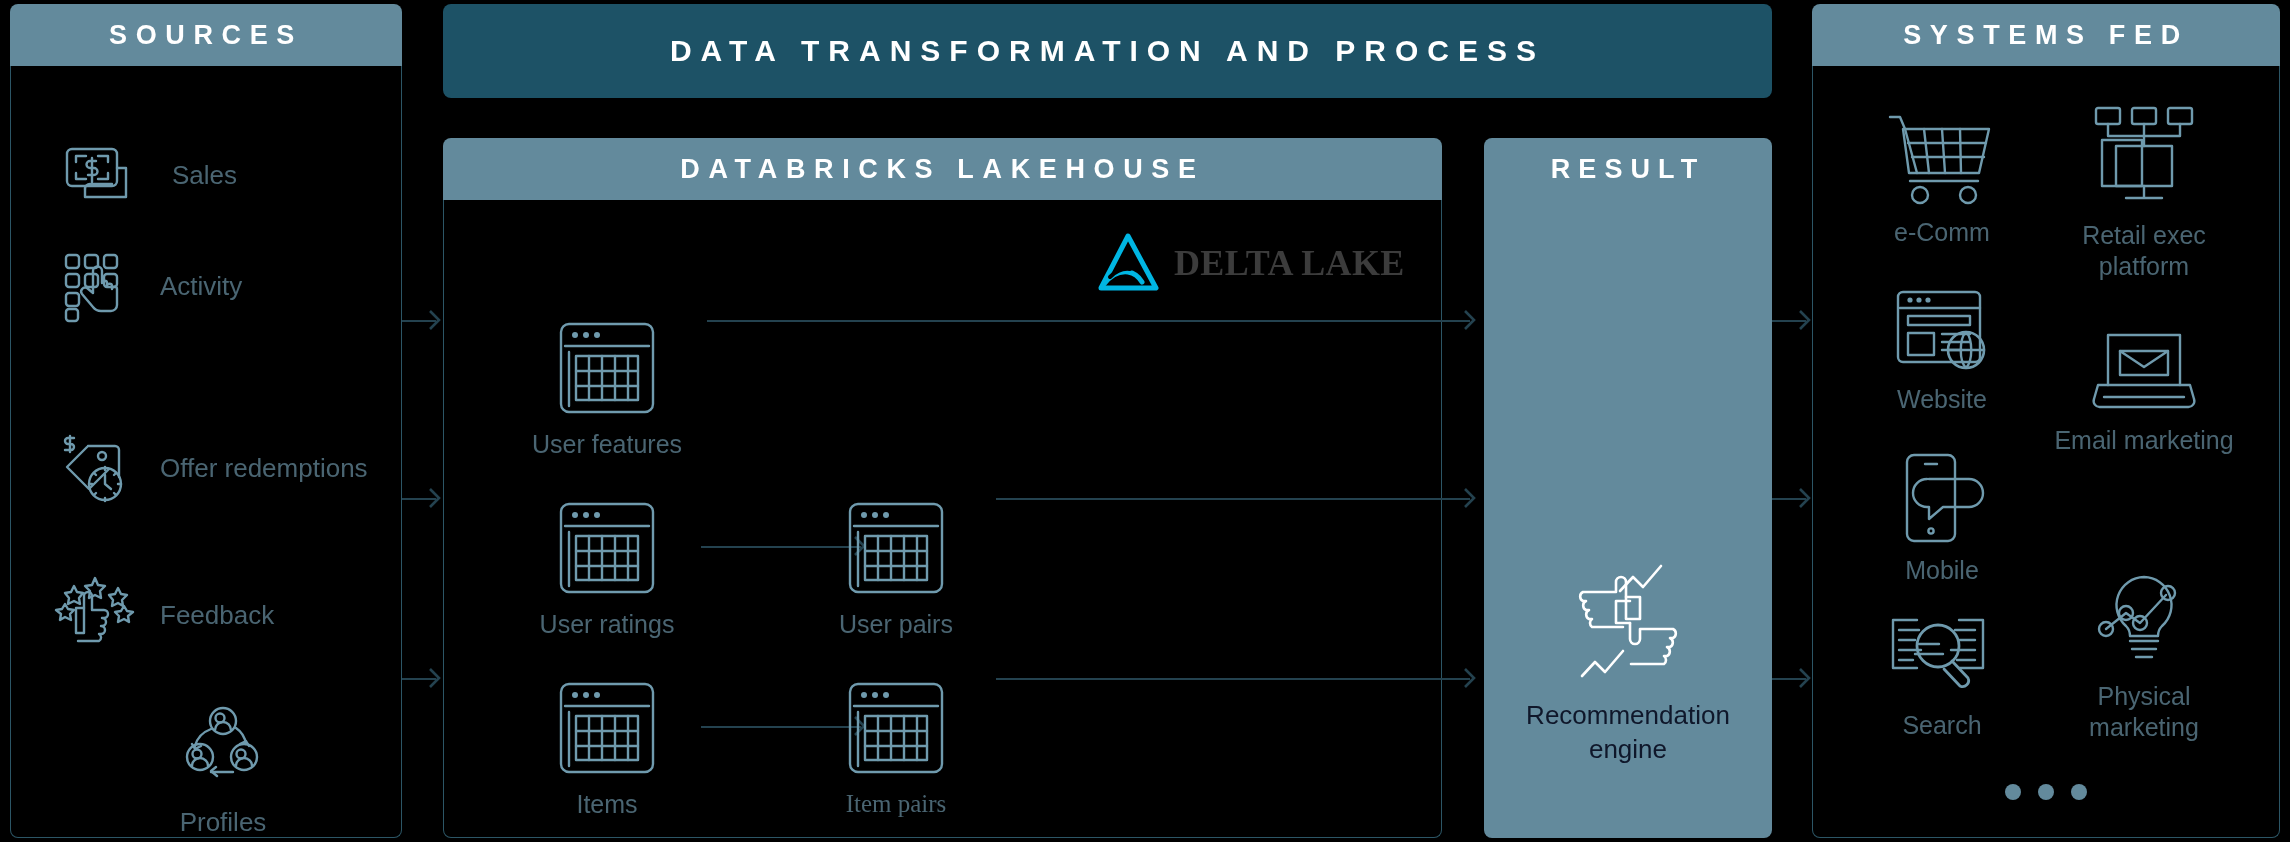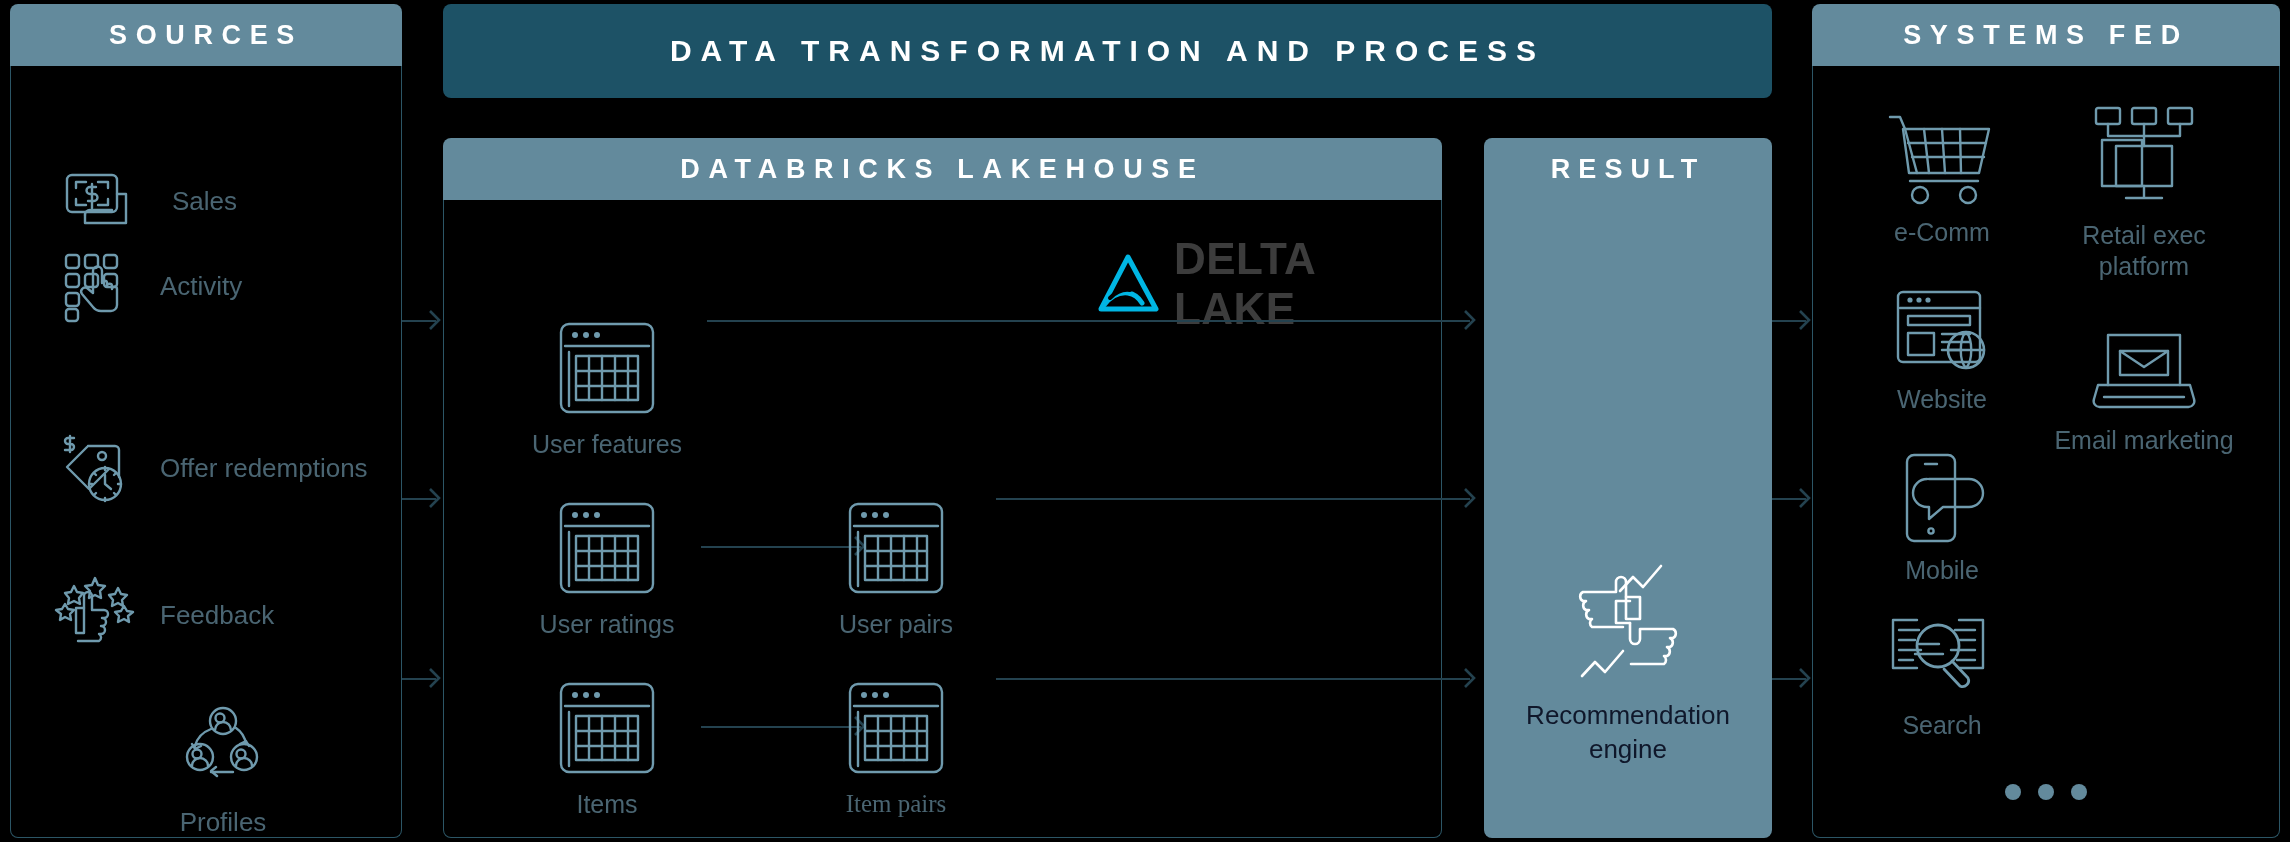--- a/index.html
+++ b/index.html
@@ -42,21 +42,21 @@
     color:#ffffff; font-size:30px; font-weight:700; letter-spacing:.30em;
   }
   
   #lakehouse { left:443px; top:138px; width:999px; height:700px; }
   #lakehouse .panel-head { height:62px; font-size:27px; }
   #lakehouse .panel-body { top:62px; }
   .delta-logo {
     position:absolute; left:655px; top:96px;
     display:flex; align-items:center; gap:14px;
   }
-  .delta-word { font-size:44px; font-weight:800; color:#3c3c3c; letter-spacing:.01em; }
+  .delta-word { font-size:36px; font-weight:800; color:#3c3c3c; letter-spacing:.01em;font-family:Liberation Serif, serif; }
   .tbl-node { position:absolute; width:180px; text-align:center; }
   .tbl-caption { font-size:25px; color:#4a6572; margin-top:12px; }
   
   #result {
     position:absolute; left:1484px; top:138px; width:288px; height:700px;
     background:#638a9c; border-radius:8px;
   }
   #result .res-head {
     position:absolute; left:0; right:0; top:0; height:62px;
     display:flex; align-items:center; justify-content:center;
@@ -80,21 +80,21 @@
   .st { fill:none; stroke:#6f9aad; stroke-width:2.4; stroke-linecap:round; stroke-linejoin:round; }
   .st-w { fill:none; stroke:#ffffff; stroke-width:2.6; stroke-linecap:round; stroke-linejoin:round; }
 </style>
 </head>
 <body>
 
 <section class="panel" id="sources">
   <div class="panel-head">SOURCES</div>
   <div class="panel-body"></div>
 
-  <div class="src-item" style="top:158px;gap:36px;">
+  <div class="src-item" style="top:132px;gap:36px;">
     <span class="ico">
       <svg width="78" height="78" viewBox="0 0 78 78">
         <rect class="st" x="9" y="13" width="50" height="37" rx="5"></rect>
         <path class="st" d="M18 20h10M18 20v6M18 43h10M18 43v-6M50 20h-10M50 20v6M50 43h-10M50 43v-6"></path>
         <path class="st" d="M38 25h-6a3.5 3.5 0 0 0 0 7h4a3.5 3.5 0 0 1 0 7h-6M34 22v24"></path>
         <path class="st" d="M59 32h9v29H27v-8"></path>
         <path class="st" d="M27 53a5 5 0 0 1 5-5h22"></path>
       </svg>
     </span>
     <span class="src-label">Sales</span>
@@ -455,19 +455,35 @@
           <path d="M8 6h24M8 6v48M8 54h24M98 6H74M98 6v48M98 54H74"></path>
           <path d="M14 16h20M14 26h16M14 36h22M14 46h14M70 16h20M74 26h16M66 36h24M72 46h18M34 30h20M30 40h28"></path>
         </g>
         <circle class="st" cx="53" cy="32" r="21" style="stroke-width:2.8"></circle>
         <path class="st" d="M67 47l16 17a6 6 0 0 1-8 8L59 55" style="stroke-width:2.8"></path>
       </svg>
     </span>
     <div class="sys-label">Search</div>
   </div>
 
+  <div class="sys-item" style="left:232px; top:565px;">
+    <span>
+      <svg width="104" height="104" viewBox="0 0 104 104" style="margin:0 auto">
+        <path class="st" d="M52 8a28 28 0 0 1 18 49c-3 3-4 6-4 10H38c0-4-1-7-4-10A28 28 0 0 1 52 8z"></path>
+        <path class="st" d="M38 72h28M40 80h24M44 88h16"></path>
+        <path class="st" d="M14 60l20-16 14 10 26-28"></path>
+        <g class="st">
+            <circle cx="14" cy="60" r="7"></circle>
+            <circle cx="34" cy="44" r="7"></circle>
+            <circle cx="48" cy="54" r="7"></circle>
+            <circle cx="76" cy="24" r="7"></circle>
+          </g>
+      </svg>
+    </span>
+    <div class="sys-label">Physical marketing</div>
+  </div>
 
   <div class="dots">
       <i></i>
       <i></i>
       <i></i>
     </div>
 </section>
 
 </body></html>

